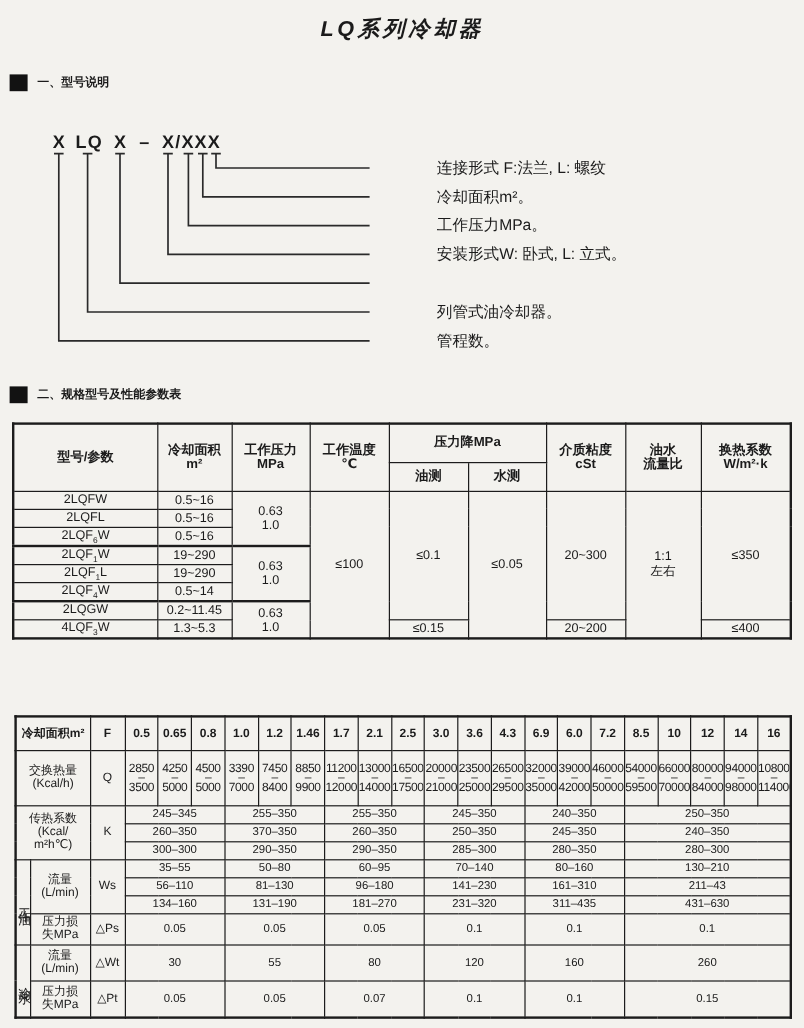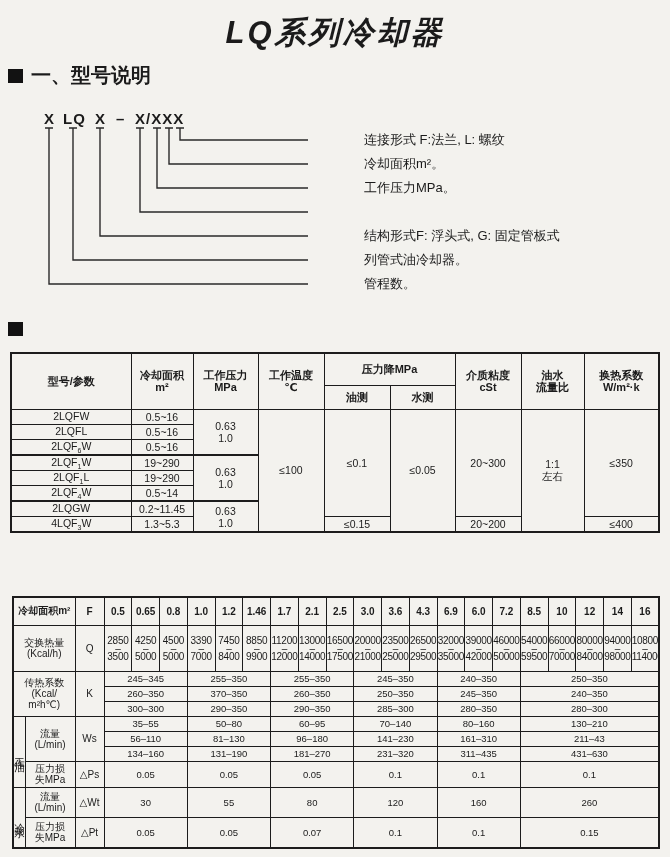--- a/index.html
+++ b/index.html
@@ -1,21 +1,21 @@
 <!DOCTYPE html>
 <html><head>
 <meta charset="utf-8">
 <style>
   html,body{margin:0;padding:0;}
   .page{position:relative;width:670px;height:857px;background:#f3f2ee;
         font-family:"Liberation Sans","DejaVu Sans",sans-serif;color:#1b1b1b;overflow:hidden;}
   .title{position:absolute;top:12px;left:0;width:100%;text-align:center;
-         font-size:31px;font-weight:bold;font-style:italic;letter-spacing:3px;}
+         font-size:18px;font-weight:bold;font-style:italic;letter-spacing:3px;}
   .sec{position:absolute;left:8px;display:flex;align-items:center;gap:8px;
-       font-weight:bold;font-size:20px;white-space:nowrap;}
+       font-weight:bold;font-size:10px;white-space:nowrap;}
   .sq{width:15px;height:14px;background:#121212;display:inline-block;flex:0 0 auto;}
   #sec1{top:62px}#sec2{top:322px}#sec3{top:566px}
   .diagram{position:absolute;top:108px;left:0;width:670px;height:210px;}
   .lines{position:absolute;left:0;top:0;}
   .code-part{position:absolute;top:2px;font-size:15px;font-weight:bold;letter-spacing:1px;}
   #cp0{left:44px}#cp1{left:63px}#cp2{left:95px}#cp3{left:116px}#cp4{left:135px}
   .dlabel{position:absolute;left:316px;font-size:13px;white-space:nowrap;line-height:18px;margin-left:48px;}
   #dl0{top:23px}#dl1{top:47px}#dl2{top:71px}#dl3{top:95px}#dl4{top:119px}#dl5{top:143px}#dl6{top:167px}
   table{border-collapse:collapse;table-layout:fixed;border:2px solid #1c1c1c;}
   td{border:1px solid #1c1c1c;text-align:center;vertical-align:middle;padding:0;overflow:hidden;}
@@ -56,27 +56,28 @@
                M45 20 H53 M49 20 V176 H308" fill="none" stroke="#2a2a2a" stroke-width="1.4"></path>
     </svg>
     <span class="code-part" id="cp0">X</span>
     <span class="code-part" id="cp1">LQ</span>
     <span class="code-part" id="cp2">X</span>
     <span class="code-part" id="cp3">–</span>
     <span class="code-part" id="cp4">X/XXX</span>
     <span class="dlabel" id="dl0">连接形式 F:法兰, L: 螺纹</span>
     <span class="dlabel" id="dl1">冷却面积m²。</span>
     <span class="dlabel" id="dl2">工作压力MPa。</span>
-    <span class="dlabel" id="dl4">结构形式F: 浮头式, G: 固定管板式</span>
+    <span class="dlabel" id="dl3">安装形式W: 卧式, L: 立式。</span>
     <span class="dlabel" id="dl5">列管式油冷却器。</span>
     <span class="dlabel" id="dl6">管程数。</span>
   </div>
 
   <div class="sec" id="sec2">
     <span class="sq"></span>
+    <span>二、规格型号及性能参数表</span>
   </div>
 
   <table id="t2">
     <colgroup>
       <col style="width:120px">
         <col style="width:62px">
         <col style="width:65px">
         <col style="width:66px">
       <col style="width:66px">
         <col style="width:65px">

